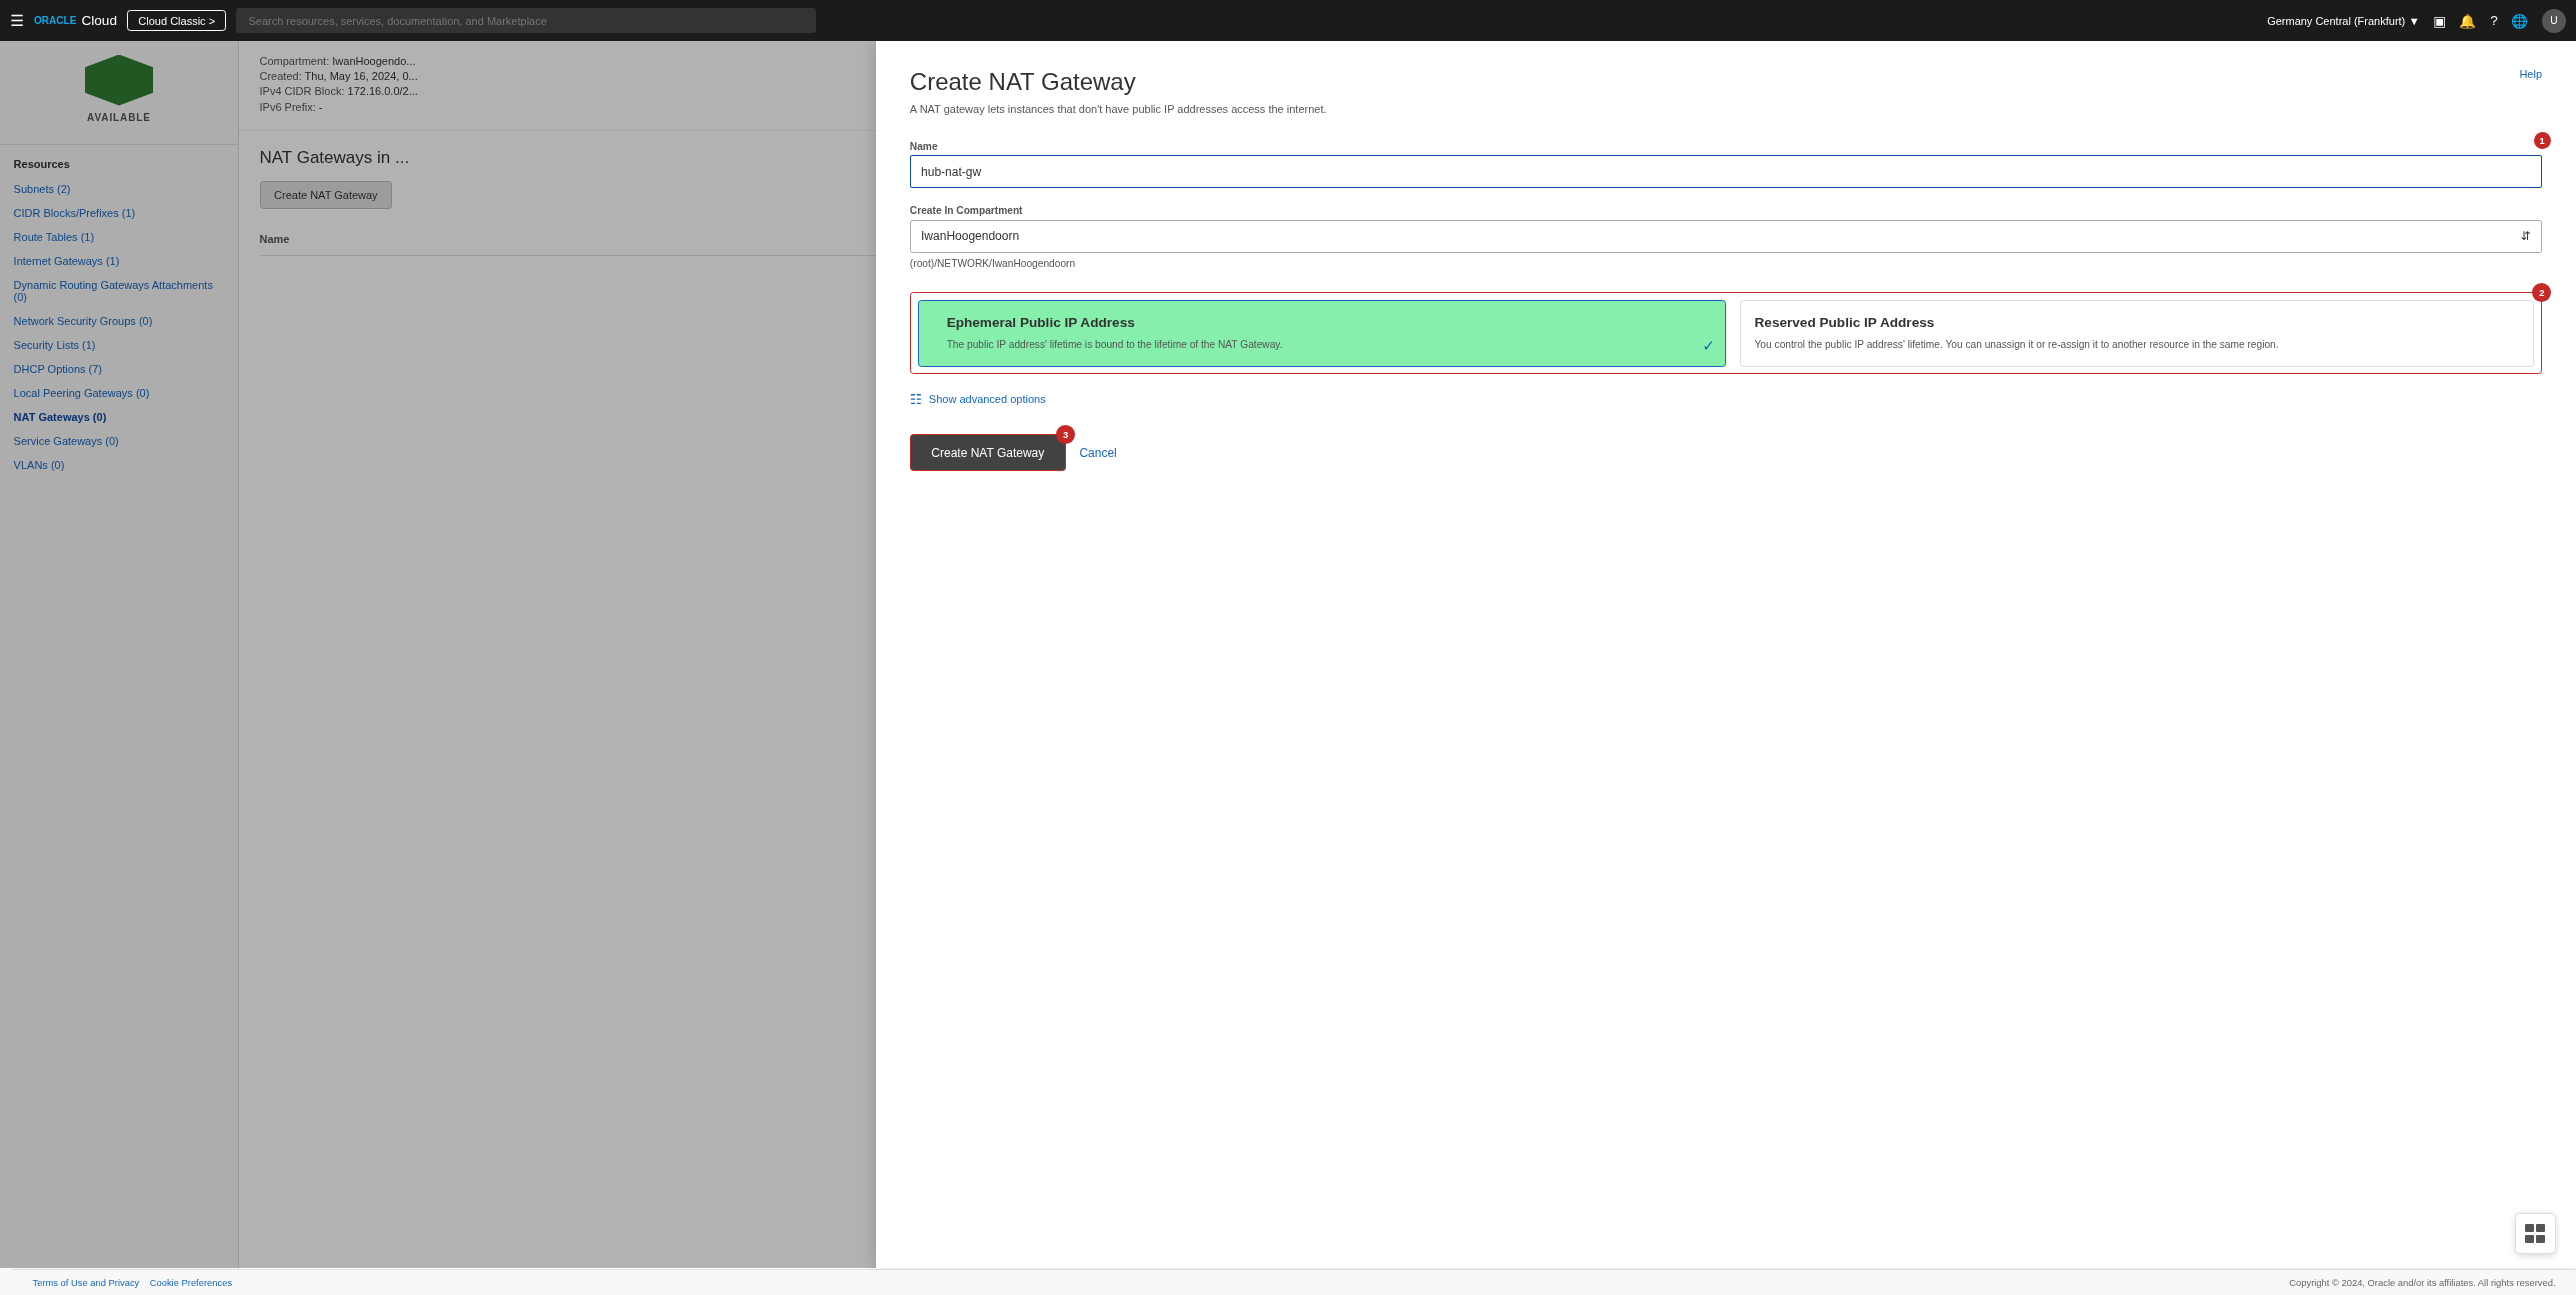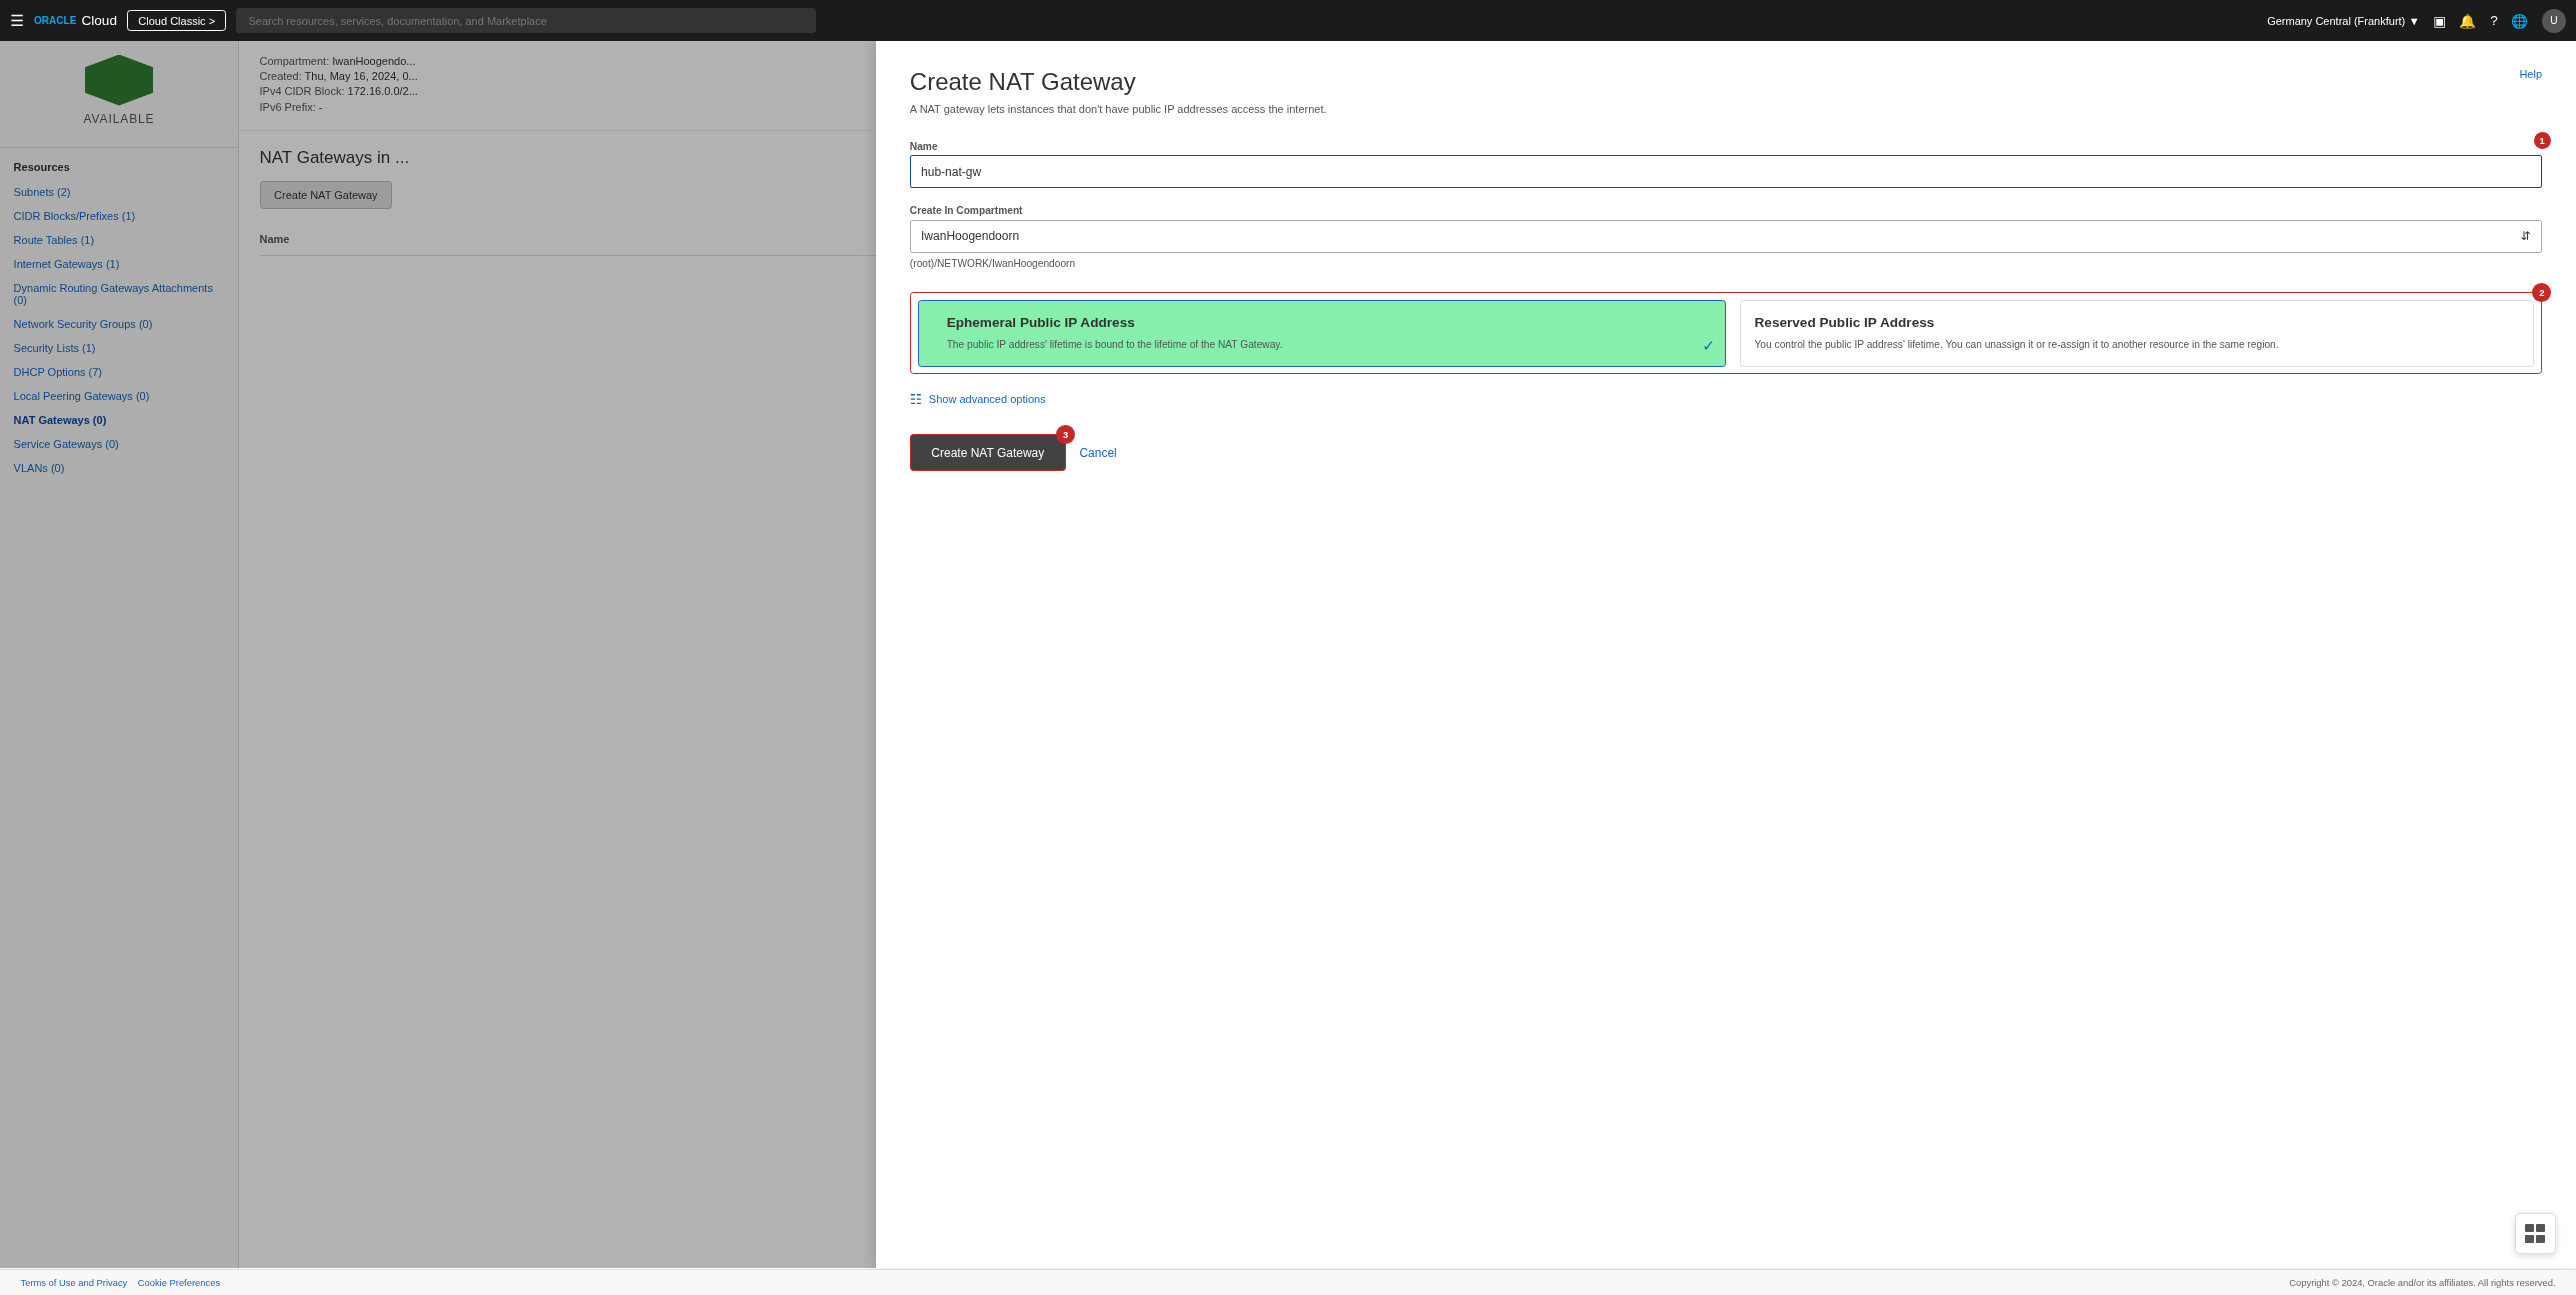--- a/index.html
+++ b/index.html
@@ -64,21 +64,21 @@
       text-align: center;
     }
     .vcn-icon {
       width: 68px;
       height: 51px;
       background: #2e7d32;
       clip-path: polygon(50% 0%, 100% 25%, 100% 75%, 50% 100%, 0% 75%, 0% 25%);
       margin: 0 auto 6.8px;
       display: flex; align-items: center; justify-content: center;
     }
-    .vcn-status { font-size: 12px; color: #555; font-weight: 400; letter-spacing: 0.9px; text-align: center; }
+    .vcn-status { font-size: 10px; color: #555; font-weight: 700; letter-spacing: 0.9px; text-align: center; }
     .sidebar-section-title { font-size: 11px; font-weight: 600; color: #333; padding: 6.8px 13.6px; }
     .sidebar-item {
       padding: 6px 13.6px;
       cursor: pointer;
       color: #1565c0;
       font-size: 11px;
       text-decoration: none;
       display: block;
     }
     .sidebar-item.active { font-weight: 700; color: #0d47a1; }
@@ -112,21 +112,21 @@
       border-radius: 3.4px;
       padding: 6.8px 13.6px;
       font-size: 11px;
       cursor: pointer;
       color: #333;
     }
     .table-header { font-weight: 600; font-size: 11px; color: #555; padding: 10.2px 0; border-bottom: 0.9px solid #ddd; margin-top: 13.6px; }
 
     
     .footer {
-      position: fixed; bottom: 0; left: 0; right: 0;
+      position: fixed; bottom: 0; left: 12px; right: 0;
       background: #f8f8f8;
       border-top: 0.9px solid #ddd;
       padding: 6.8px 20.5px;
       font-size: 9.4px;
       color: #666;
       display: flex; justify-content: space-between;
       z-index: 900;
     }
     .footer a { color: #1565c0; text-decoration: none; }
 

